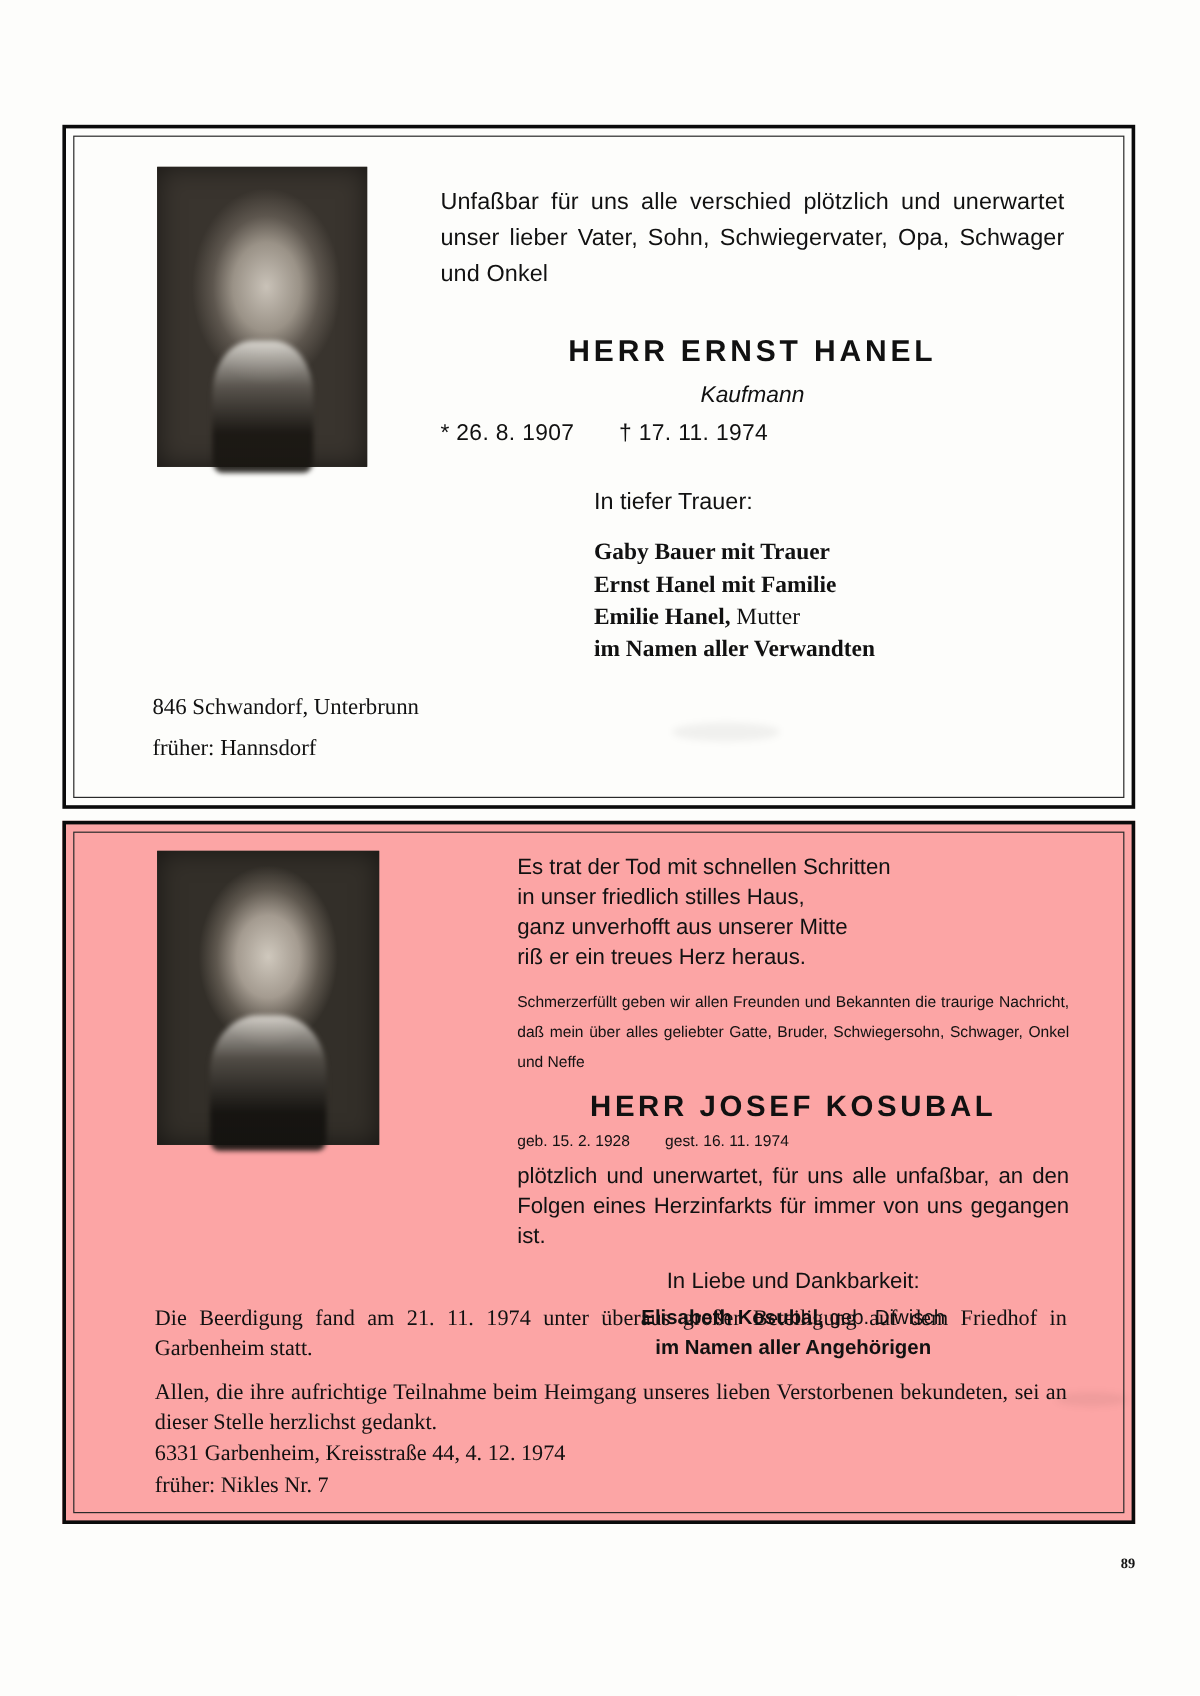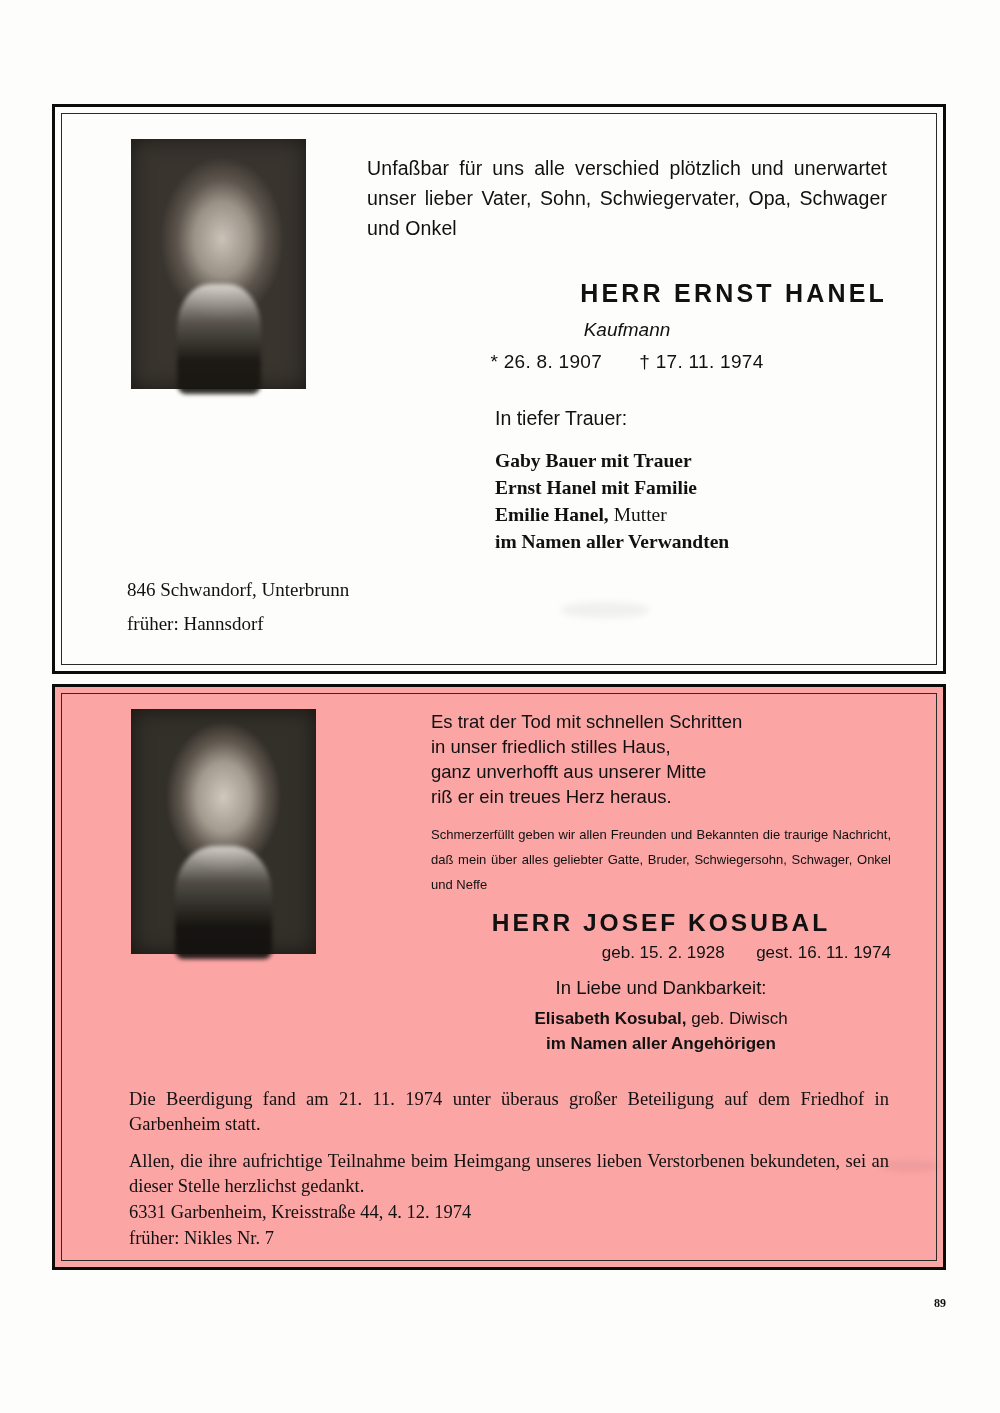--- a/index.html
+++ b/index.html
@@ -70,34 +70,33 @@
     width: 520px;
   }
   .n1-lead {
     font-size: 19.5px;
     line-height: 30px;
     text-align: justify;
     letter-spacing: 0.1px;
   }
   .n1-name {
     margin-top: 36px;
-    text-align: right;
+    text-align: center;
     font-size: 25px;
     font-weight: bold;
     letter-spacing: 3.2px;
   }
   .n1-prof {
     margin-top: 11px;
     text-align: center;
     font-size: 19px;
     font-style: italic;
   }
   .n1-dates {
     margin-top: 10px;
-    text-align: center;
     font-size: 19px;
     letter-spacing: 0.3px;
   }
   .n1-dates .gap { display:inline-block; width: 26px; }
 
   .n1-mourn-label {
     position: absolute;
     left: 440px;
     top: 300px;
     font-size: 19.5px;
@@ -181,22 +180,22 @@
   }
   .n2-name {
     margin-top: 12px;
     font-size: 24.5px;
     font-weight: bold;
     letter-spacing: 3px;
     text-align: center;
   }
   .n2-dates {
     margin-top: 6px;
-    font-size: 17px;
-    text-align: right;
+    font-size: 13px;
+    text-align: left;
   }
   .n2-dates .gap { display:inline-block; width: 22px; }
   .n2-para2 {
     margin-top: 9px;
     font-size: 18.5px;
     line-height: 25px;
     text-align: justify;
   }
   .n2-thanks-label {
     margin-top: 14px;
@@ -299,20 +298,21 @@
         <div>ganz unverhofft aus unserer Mitte</div>
         <div>riß er ein treues Herz heraus.</div>
       </div>
       <div class="n2-para1">Schmerzerfüllt geben wir allen Freunden und Bekannten die traurige Nachricht, daß mein über alles geliebter Gatte, Bruder, Schwiegersohn, Schwager, Onkel und Neffe</div>
       <div class="n2-name">HERR JOSEF KOSUBAL</div>
       <div class="n2-dates">
         <span>geb. 15. 2. 1928</span>
         <span class="gap"></span>
         <span>gest. 16. 11. 1974</span>
       </div>
+      <div class="n2-para2">plötzlich und unerwartet, für uns alle unfaßbar, an den Folgen eines Herzinfarkts für immer von uns gegangen ist.</div>
       <div class="n2-thanks-label">In Liebe und Dankbarkeit:</div>
       <div class="n2-signers">
         <div><span>Elisabeth Kosubal,</span><span class="reg"> geb. Diwisch</span></div>
         <div>im Namen aller Angehörigen</div>
       </div>
     </div>
 
     <div class="n2-bottom">
       <p>Die Beerdigung fand am 21. 11. 1974 unter überaus großer Beteiligung auf dem Friedhof in Garbenheim statt.</p>
       <p>Allen, die ihre aufrichtige Teilnahme beim Heimgang unseres lieben Verstorbenen bekundeten, sei an dieser Stelle herzlichst gedankt.</p>

